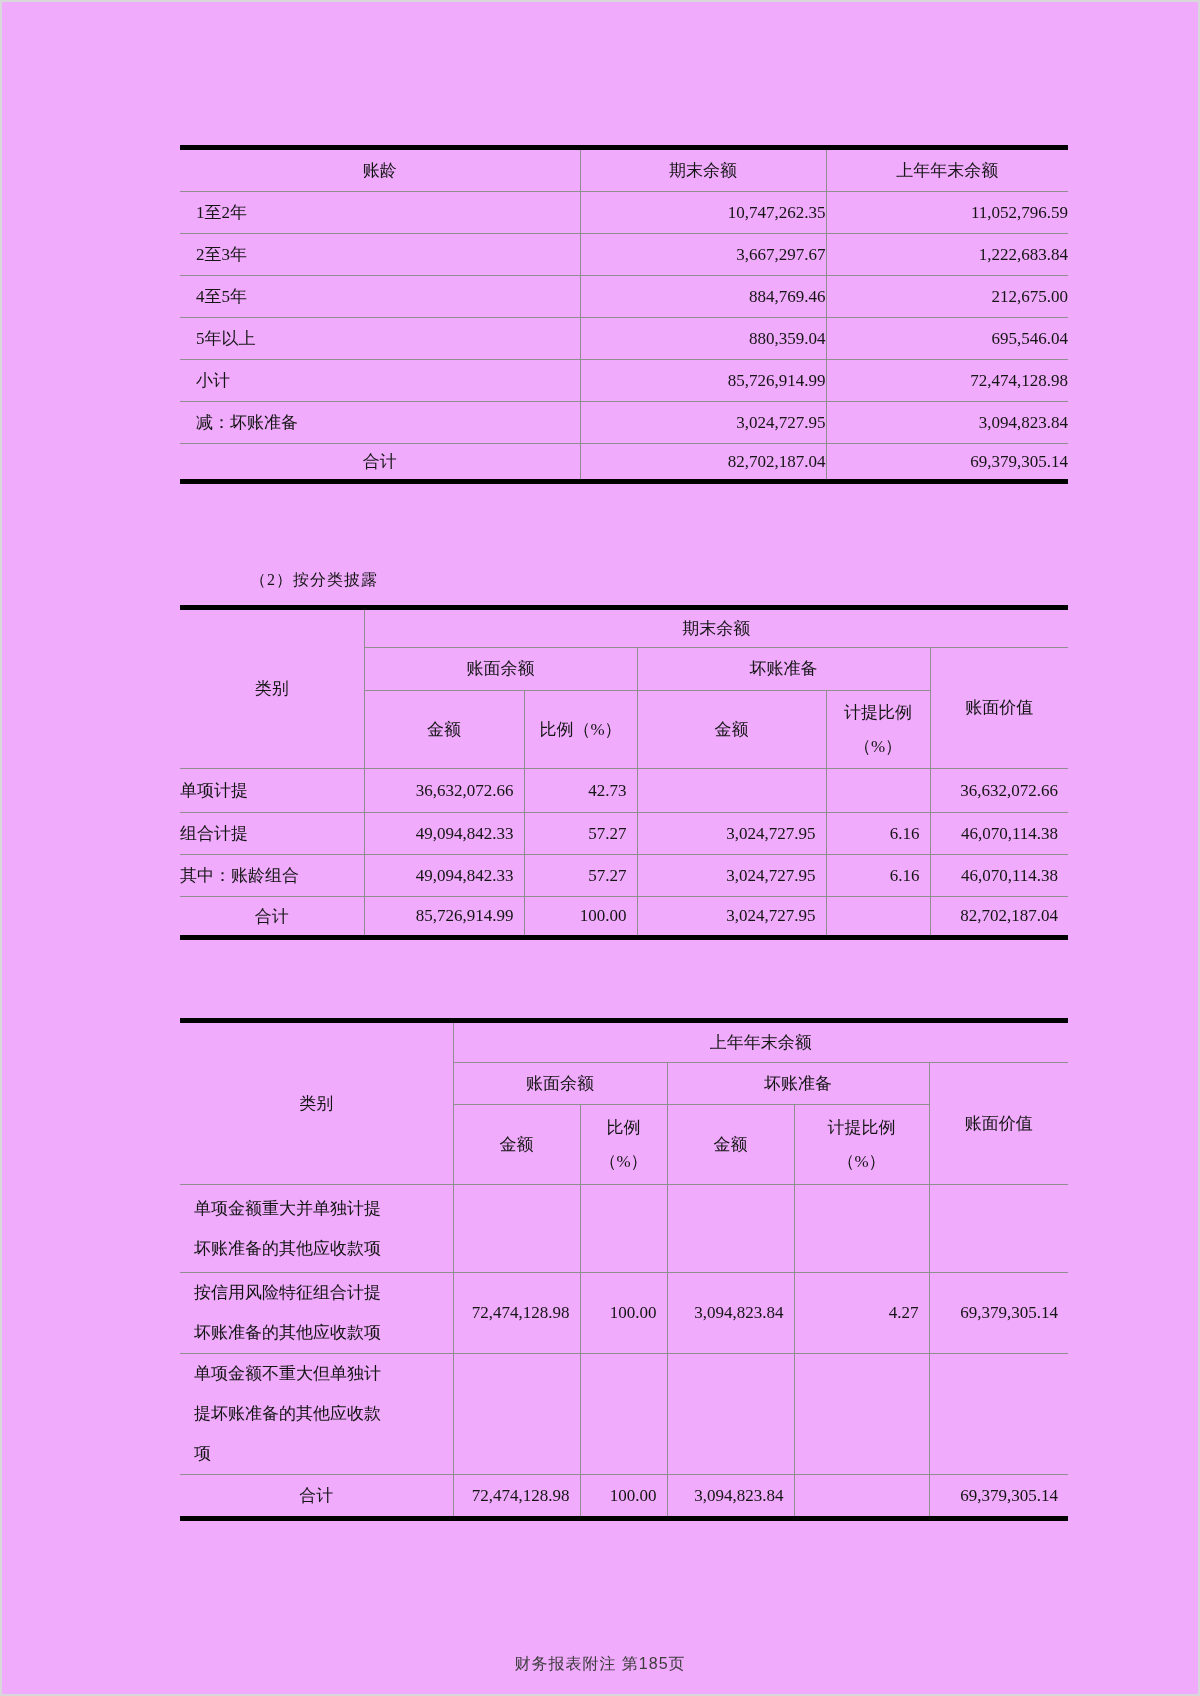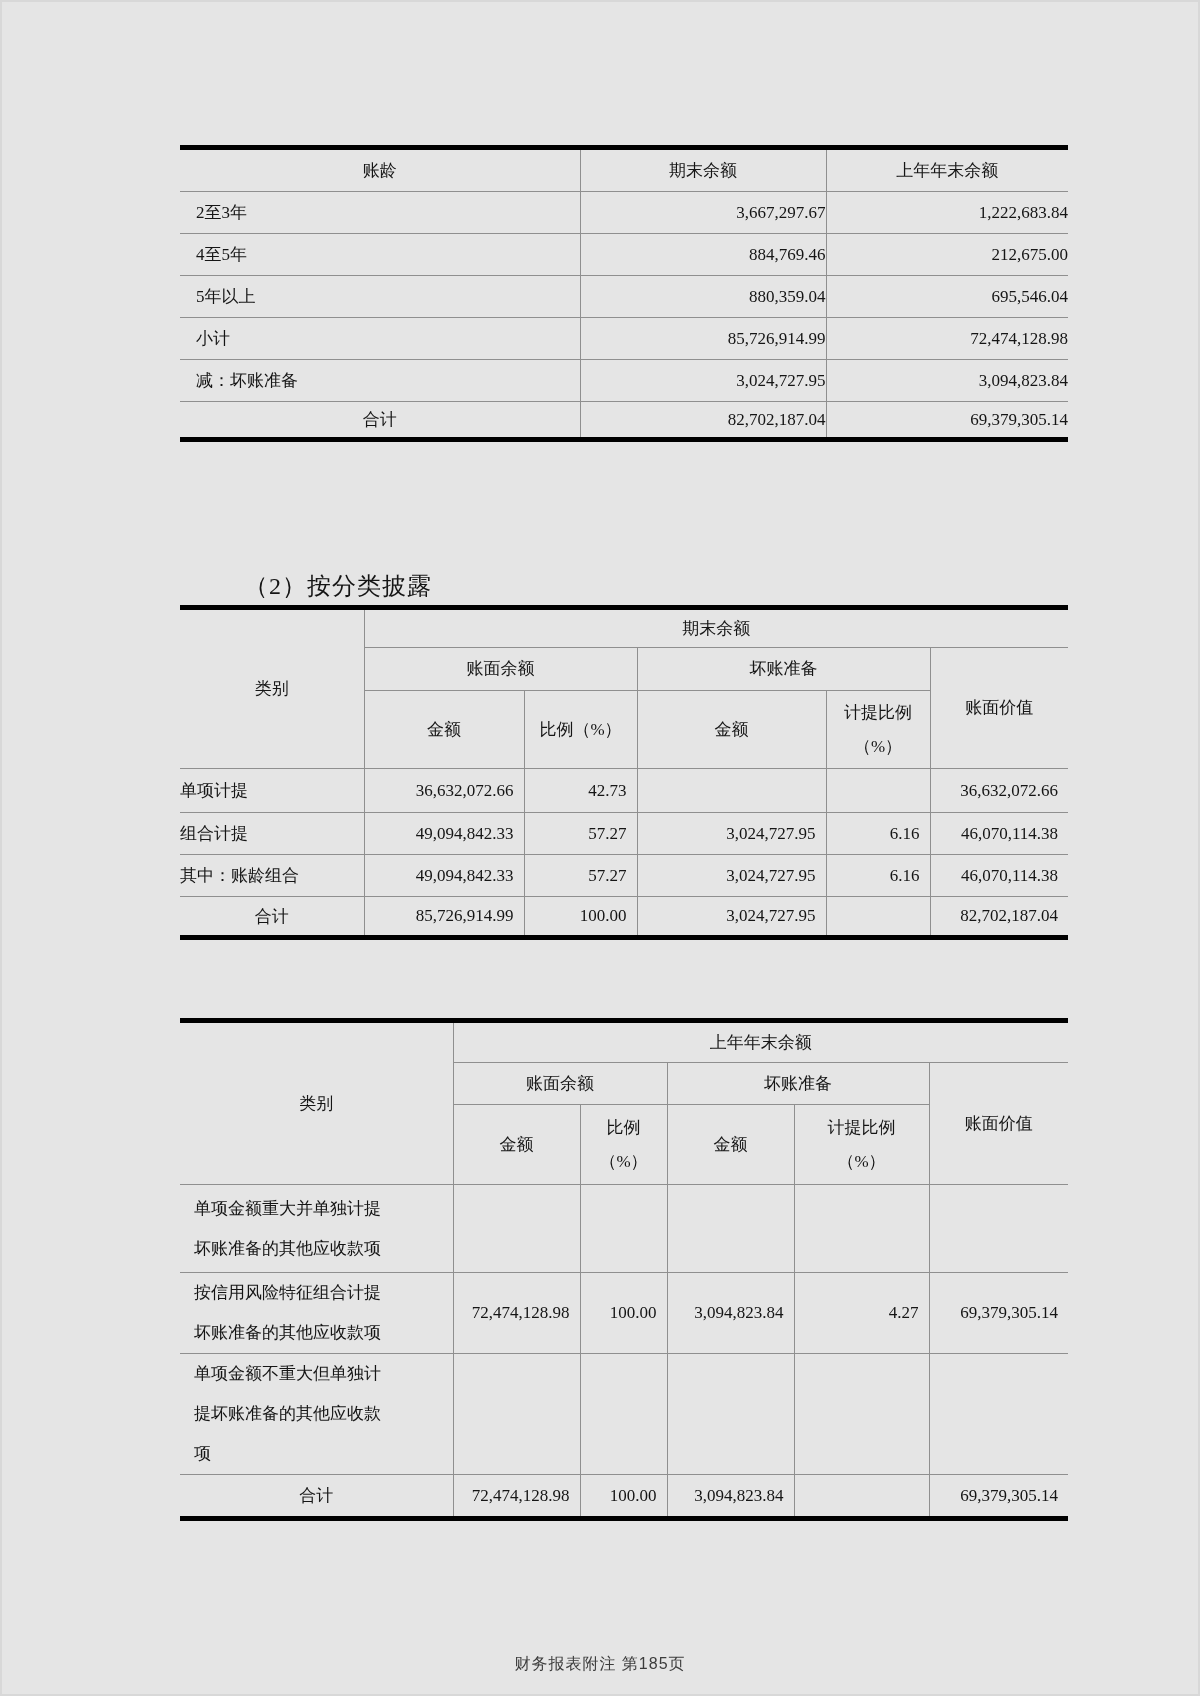--- a/index.html
+++ b/index.html
@@ -2,21 +2,21 @@
 <html><head>
 <meta charset="utf-8">
 <style>
   html,body{margin:0;padding:0;background:#fff;}
   body{
     width:1200px;height:1696px;position:relative;
     font-family:"Liberation Serif","DejaVu Serif",serif;
     color:#151515;
   }
   .page{
-    position:absolute;inset:0;background:#e5e5e5;
+    position:absolute;inset:0;background:#f0abfc;
     box-shadow:inset 0 0 0 2px #d8d8d8;
     overflow:hidden;
   }
   table.t{
     position:absolute;left:180px;width:888px;
     border-collapse:collapse;table-layout:fixed;
     font-size:17px;
     border-top:5px solid #000;border-bottom:5px solid #000;
   }
   table.t td{
@@ -33,22 +33,22 @@
   td.num{text-align:right;padding-right:12px;font-variant-numeric:tabular-nums;}
   .t1{top:145px;}
   .t1 td.lbl{padding-left:16px;}
   .t2{top:605px;}
   .t3{top:1018px;}
   .t3 td.lbl{padding-left:14px;padding-right:56px;line-height:40px;}
   .t3 td.num{padding-right:10px;}
   .t2 td.num{padding-right:10px;padding-left:12px;}
   .hdr{line-height:34px;}
   .sec-title{
-    position:absolute;left:244px;top:570px;
-    font-size:24px;letter-spacing:1px;
+    position:absolute;left:250px;top:570px;
+    font-size:16px;letter-spacing:1px;
   }
   .footer{
     position:absolute;top:1654px;left:0;width:100%;
     text-align:center;
     font-family:"Liberation Sans","DejaVu Sans",sans-serif;
     font-size:16px;color:#3c3c3c;letter-spacing:1px;
   }
   
   .h44{height:44px;}.h42{height:42px;}.h40{height:40px;}.h43{height:43px;}
   .h78{height:78px;}.h80{height:80px;}.h88{height:88px;}.h38{height:38px;}.h41{height:41px;}
@@ -62,20 +62,25 @@
     <colgroup>
         <col style="width:400px">
         <col style="width:246px">
         <col style="width:242px">
       </colgroup>
     <tbody>
         <tr class="h44">
       <td class="ctr hdr first">账龄</td>
       <td class="ctr hdr">期末余额</td>
       <td class="ctr hdr last">上年年末余额</td>
+    </tr>
+    <tr class="h42">
+      <td class="lbl first">1至2年</td>
+      <td class="num">10,747,262.35</td>
+      <td class="num last">11,052,796.59</td>
     </tr>
     <tr class="h42">
       <td class="lbl first">2至3年</td>
       <td class="num">3,667,297.67</td>
       <td class="num last">1,222,683.84</td>
     </tr>
     <tr class="h42">
       <td class="lbl first">4至5年</td>
       <td class="num">884,769.46</td>
       <td class="num last">212,675.00</td>

